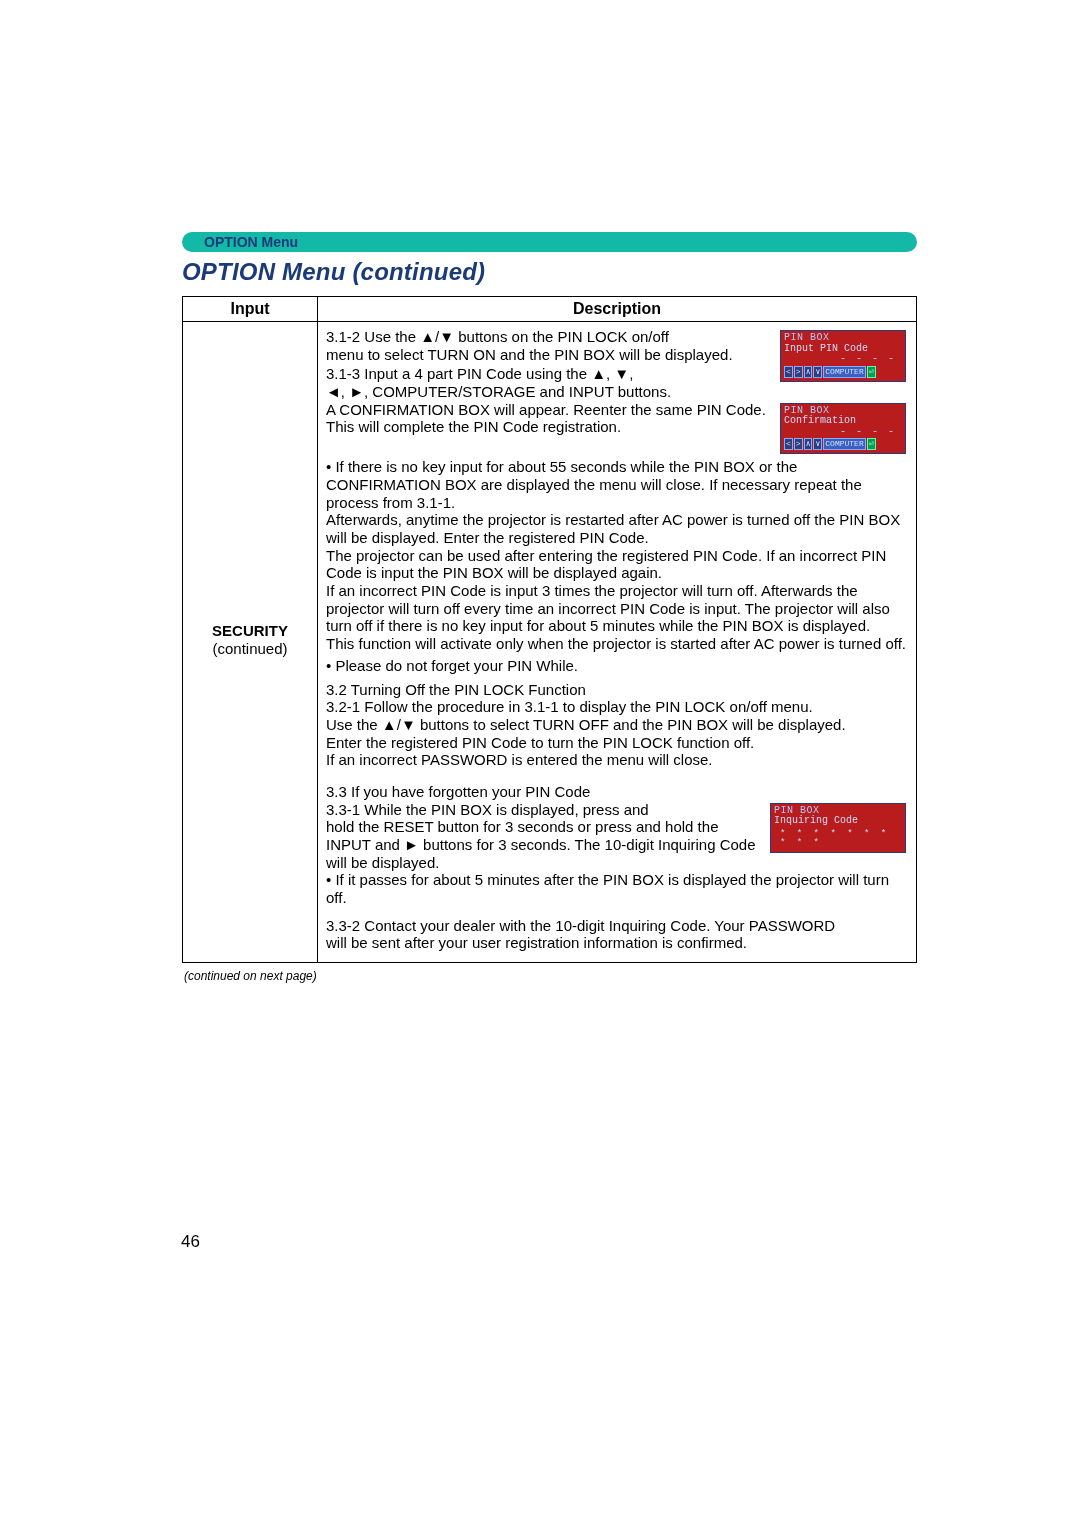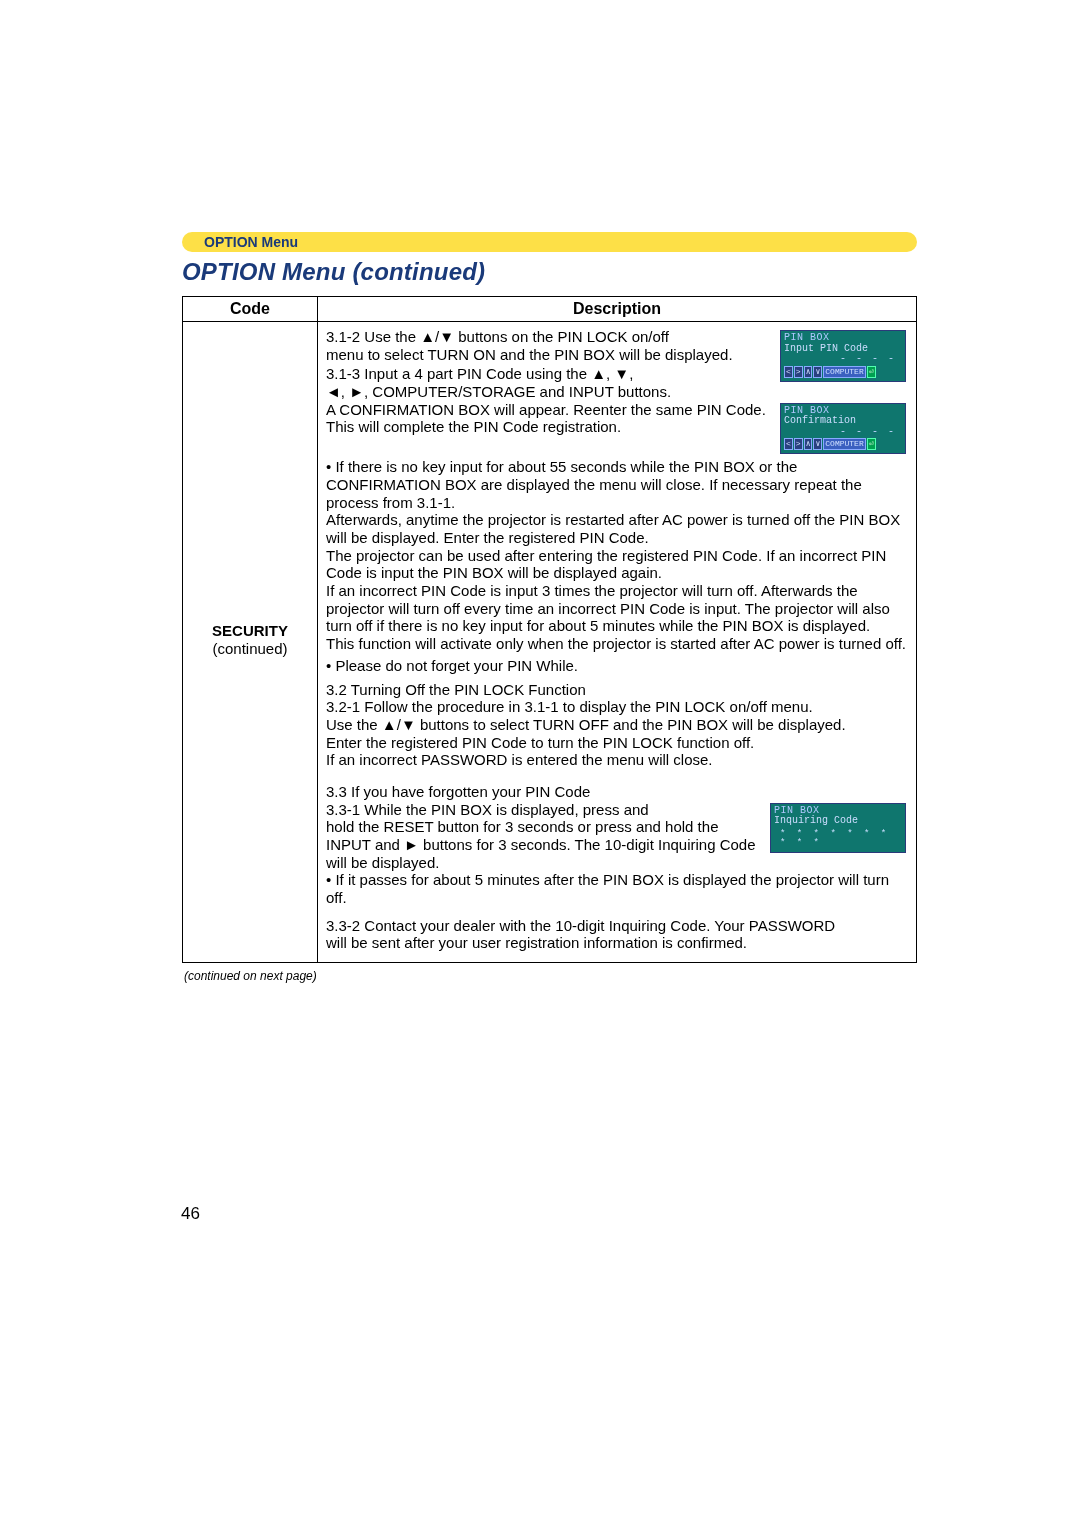--- a/index.html
+++ b/index.html
@@ -9,21 +9,21 @@
     font-family: Arial, Helvetica, sans-serif;
     color: #000;
     width: 1080px;
     height: 1528px;
     position: relative;
   }
   .page {
     padding: 232px 163px 0 182px;
   }
   .menu-bar {
-    background: #fde047;
+    background: #14b8a6;
     border-radius: 12px;
     padding: 2px 14px 2px 22px;
     font-size: 14px;
     font-weight: bold;
     color: #1a3a7a;
     margin-bottom: 6px;
   }
   .section-title {
     font-size: 24px;
     font-weight: bold;
@@ -60,21 +60,21 @@
   .item-name { font-weight: bold; }
   .item-sub { font-weight: normal; }
   .indent { margin-left: 28px; }
   .sub-head {
     font-weight: normal;
     margin-top: 6px;
   }
   .para { margin: 0; }
   .pinbox {
     border: 1px solid #2a3a7a;
-    background: #0f766e;
+    background: #b91c1c;
     color: #ccddff;
     font-family: "Courier New", monospace;
     font-size: 10px;
     width: 118px;
     padding: 2px 3px 3px 3px;
     float: right;
     margin: 2px 2px 4px 6px;
     line-height: 1.05;
   }
   .pinbox.wide { width: 128px; }
@@ -110,39 +110,39 @@
   }
   .clear { clear: both; }
   .continued {
     font-size: 12px;
     margin: 6px 0 0 2px;
     font-style: italic;
   }
   .page-num {
     position: absolute;
     left: 181px;
-    top: 1204px;
+    top: 1232px;
     font-size: 17px;
   }
 </style>
 </head>
 <body>
 
 <div class="page">
   <div class="menu-bar">OPTION Menu</div>
   <div class="section-title">OPTION Menu (continued)</div>
 
   <table class="main">
     <colgroup>
         <col class="col-item">
         <col>
       </colgroup>
     <tbody>
         <tr>
-      <th>Code</th>
+      <th>Input</th>
       <th>Description</th>
     </tr>
     <tr>
       <td class="item-cell">
         <div class="item-name">SECURITY</div>
         <div class="item-sub">(continued)</div>
       </td>
       <td>
 
         <div class="pinbox">

